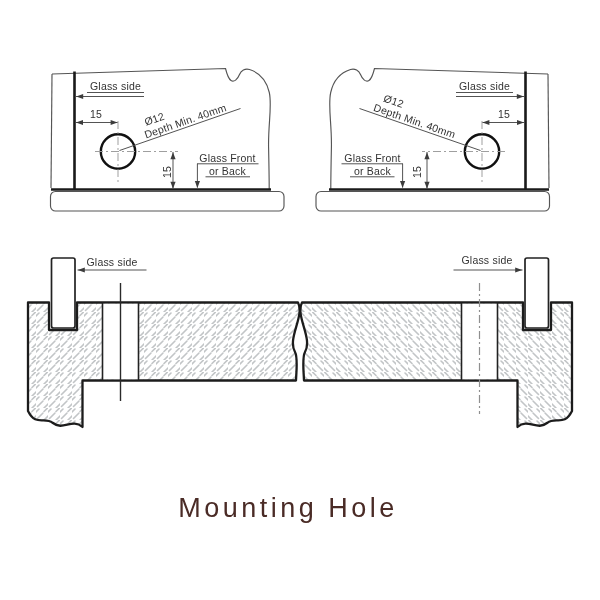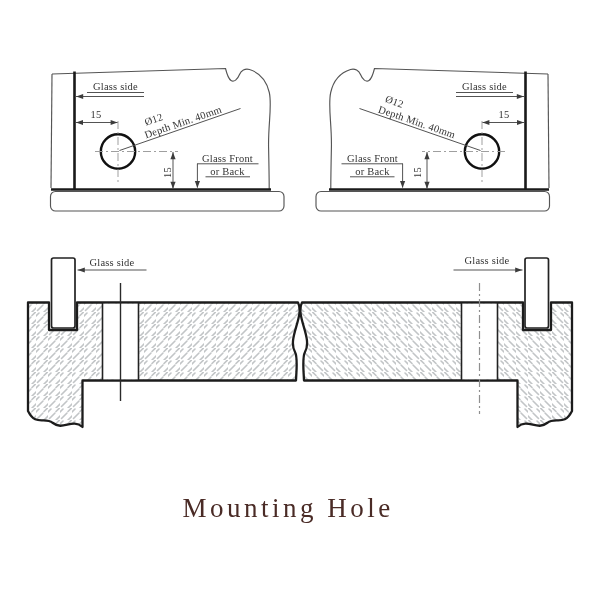--- a/index.html
+++ b/index.html
@@ -1,17 +1,17 @@
 <!DOCTYPE html>
 <html><head>
 <meta charset="utf-8">
 <style>
   html,body{margin:0;padding:0;background:#fff;}
   .canvas{width:600px;height:600px;position:relative;background:#fff;overflow:hidden;
-          font-family:Liberation Serif, serif;}
+          font-family:Liberation Sans, sans-serif;}
   svg{display:block;}
   
   .thin  {stroke:#4a4a4a;stroke-width:.95;fill:none;}
   .body  {stroke:#555;stroke-width:1.15;fill:none;}
   .thick {stroke:#1a1a1a;stroke-width:2.6;fill:none;}
   .glass {stroke:#1c1c1c;stroke-width:2.3;stroke-linejoin:round;}
   .medium{stroke:#222;stroke-width:1.6;fill:none;}
   .cl    {stroke:#9a9a9a;stroke-width:.95;fill:none;stroke-dasharray:8 3 2 3;}
   .cl2   {stroke:#8f8f8f;stroke-width:1.2;fill:none;stroke-dasharray:8 3 2 3;}
   .arrow {fill:#3c3c3c;stroke:none;}

